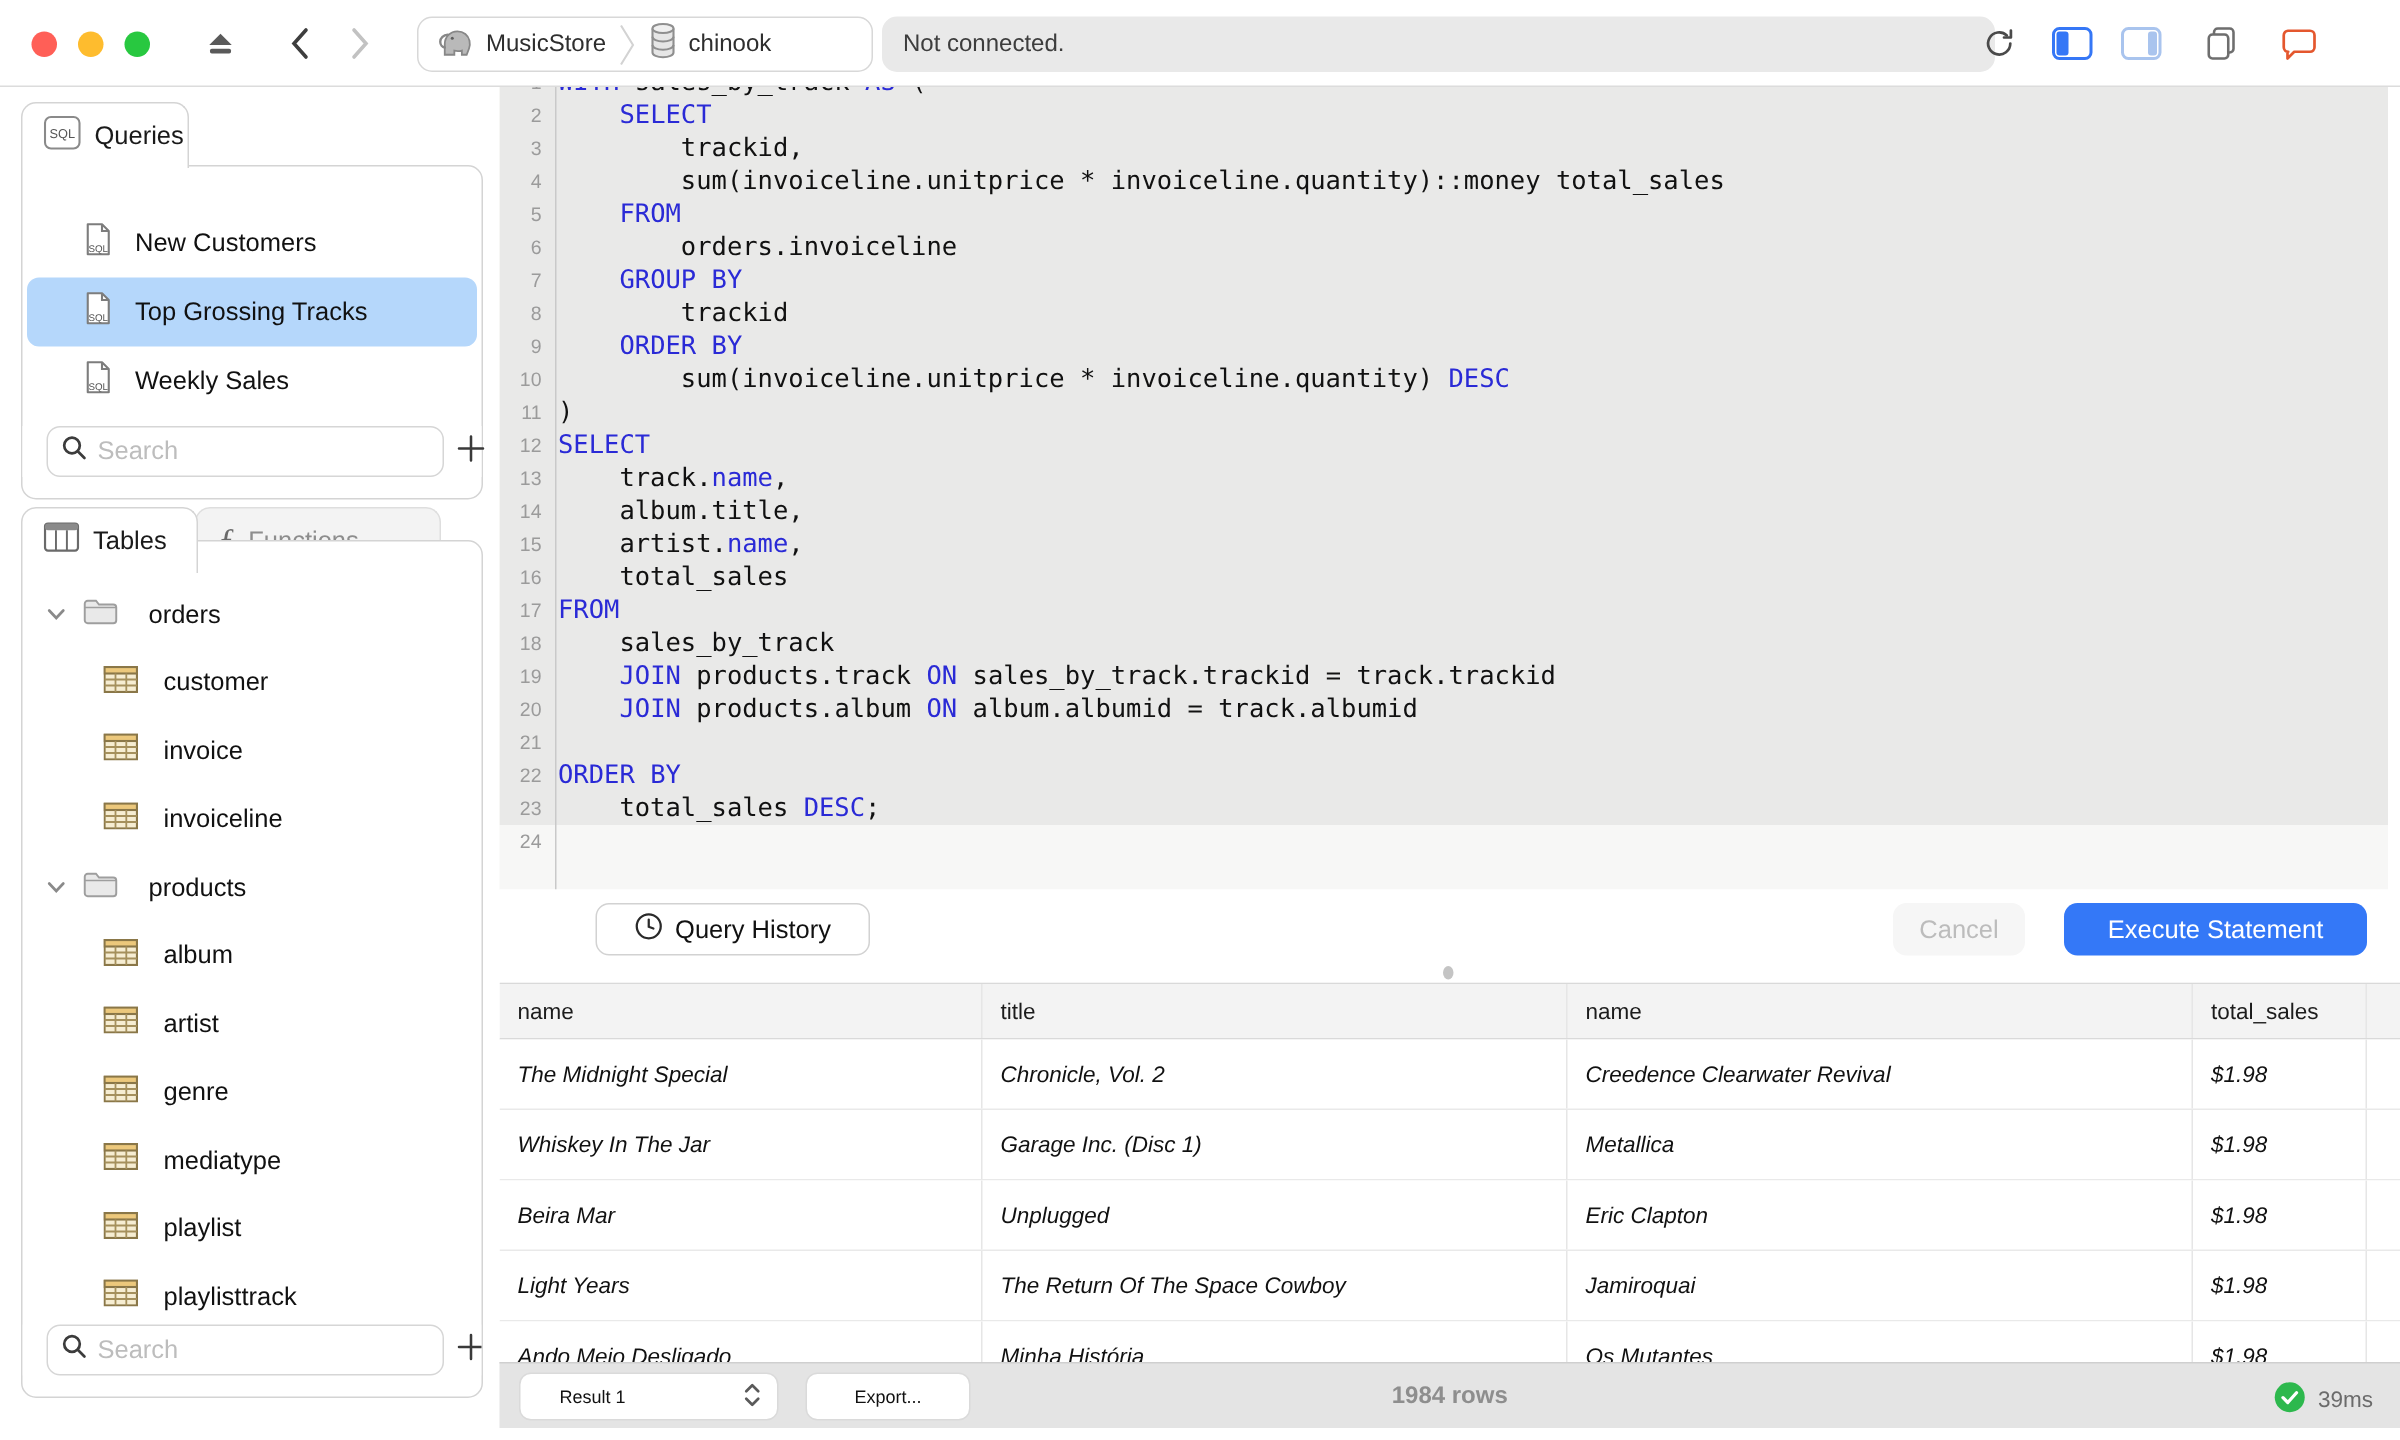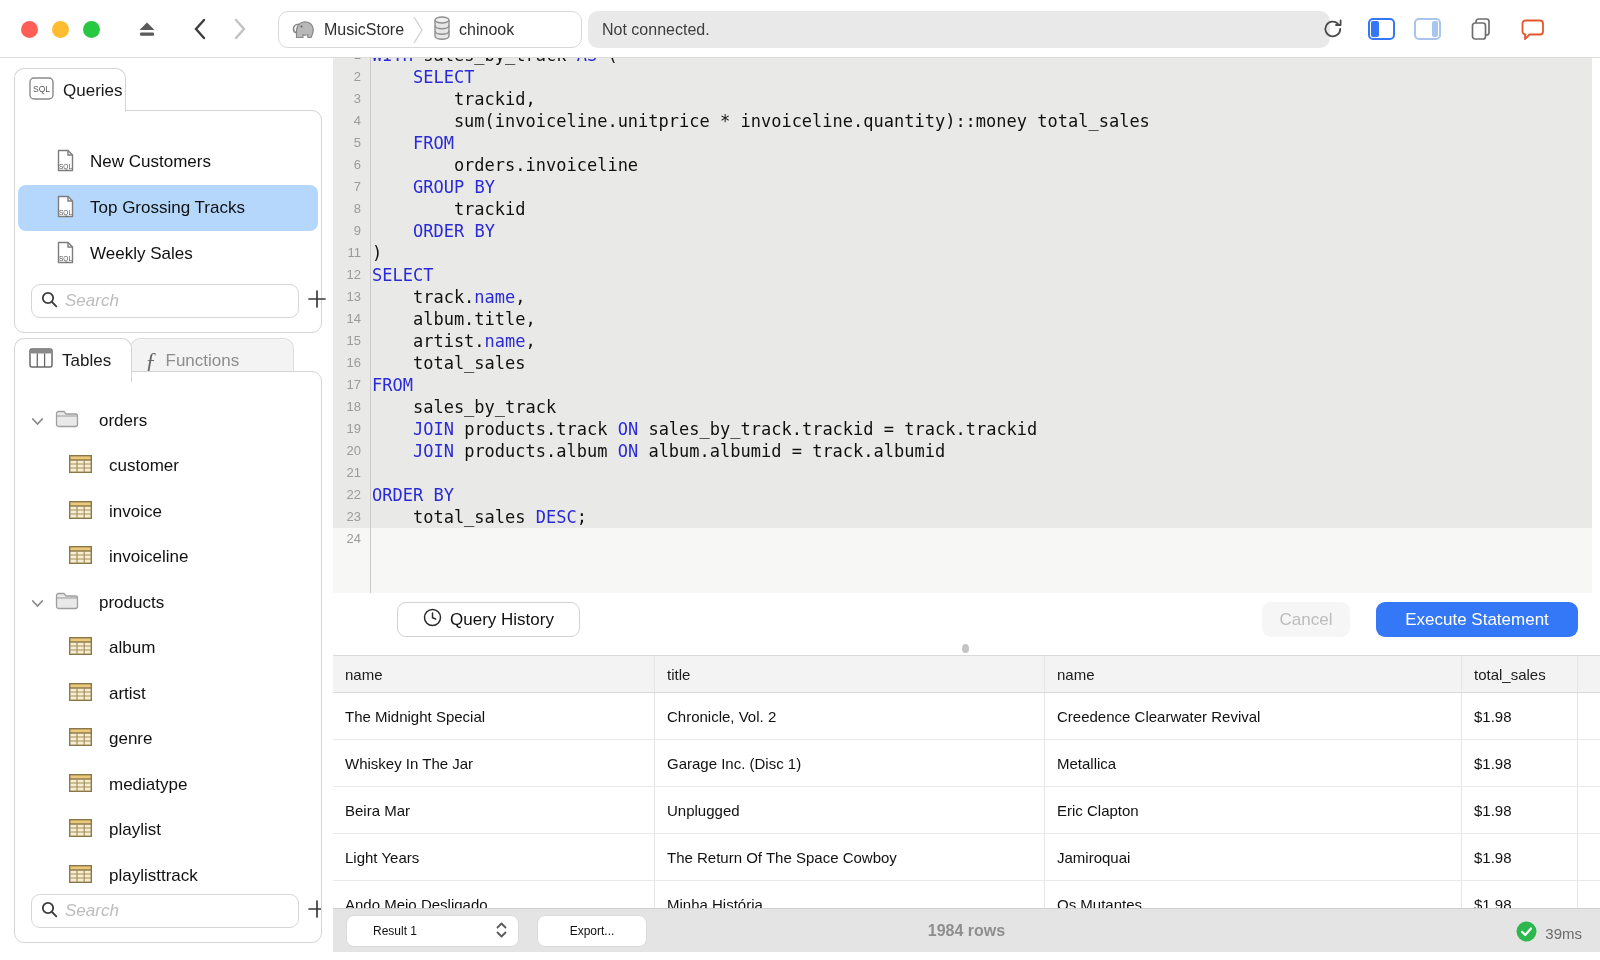--- a/index.html
+++ b/index.html
@@ -17,28 +17,28 @@
   .status-pill { position:absolute; left:588px; top:11px; width:742px; height:37px; background:#e9e9e9; border-radius:10px; display:flex; align-items:center; padding:0 14px; font-size:16px; color:#3d3d3d; }
   .panel-ico { width:27px; height:22px; border-radius:5px; position:relative; }
   .panel-ico.left { border:2px solid #3577f6; } .panel-ico.left::after{ content:""; position:absolute; left:1px; top:1px; bottom:1px; width:8px; background:#3577f6; border-radius:2px; }
   .panel-ico.right { border:2px solid #a9c4ee; } .panel-ico.right::after{ content:""; position:absolute; right:1px; top:1px; bottom:1px; width:6px; background:#a9c4ee; border-radius:2px; }
 
   
   .tab { position:absolute; height:44px; background:#fff; border:1px solid #d4d4d4; border-bottom:none; border-radius:10px 10px 0 0; display:flex; align-items:center; padding:0 14px; gap:9px; font-size:17px; z-index:3; }
   .tab.inactive { background:#f3f3f3; border-color:#dedede; color:#8d8d8d; z-index:1; }
   .card { position:absolute; left:14px; width:308px; background:#fff; border:1px solid #d4d4d4; border-radius:0 10px 10px 10px; z-index:2; }
   #card-queries { top:110px; height:223px; }
-  #card-tables  { top:371px; height:572px; overflow:hidden; }
+  #card-tables  { top:360px; height:572px; overflow:hidden; }
   .qlist { padding-top:28px; }
   .qrow { height:46px; display:flex; align-items:center; gap:15px; margin:0 3px; padding-left:38px; border-radius:8px; }
   .qrow.sel { background:#b5d7fb; }
   .qrow .lbl { font-size:17px; color:#111; }
   .searchrow { position:absolute; left:0; right:0; bottom:14px; height:34px; display:flex; align-items:center; padding:0 10px 0 16px; gap:8px; background:#fff; }
   .searchfield { flex:1; height:34px; border:1px solid #d6d6d6; border-radius:9px; display:flex; align-items:center; padding:0 9px; gap:7px; background:#fff; }
-  .searchfield input { border:none; outline:none; flex:1; font-size:17px; font-family:"Liberation Sans",sans-serif; color:#1d4ed8; background:transparent;font-style:italic; }
+  .searchfield input { border:none; outline:none; flex:1; font-size:17px; font-family:"Liberation Sans",sans-serif; color:#1d4ed8; background:transparent; }
   .searchfield input::placeholder { color:#bdbdbd; }
   .treelist { padding-top:26px; }
   .trow { height:45.5px; display:flex; align-items:center; }
   .trow .chev { width:14px; margin-left:16px; }
   .trow.folder .ficon { margin-left:10px; }
   .trow.folder .lbl { margin-left:19px; }
   .trow.child { padding-left:54px; }
   .trow.child .lbl { margin-left:17px; }
   .trow .lbl { font-size:17px; color:#111; }
 
@@ -58,21 +58,21 @@
   #btn-history { position:absolute; left:16px; top:9px; width:183px; height:35px; background:#fff; border:1px solid #d2d2d2; gap:8px; color:#111; }
   #btn-cancel { position:absolute; right:242px; top:9px; width:88px; height:35px; background:#f6f6f6; color:#bcbcbc; }
   #btn-execute { position:absolute; right:14px; top:9px; width:202px; height:35px; background:#3478f7; color:#fff; font-weight:400; }
   .splitter { position:absolute; left:333px; top:640px; width:1267px; height:15px; background:#fff; }
   .splitter .dot { position:absolute; left:629px; top:4px; width:7px; height:9px; border-radius:50%; background:#c4c4c4; }
 
   
   .results { position:absolute; left:333px; top:655px; width:1267px; height:253px; overflow:hidden; background:#fff; }
   .rheader { height:38px; display:flex; background:#f3f3f3; border-top:1px solid #d9d9d9; border-bottom:1px solid #d9d9d9; }
   .rheader .cell { font-size:15px; color:#1c1c1c; display:flex; align-items:center; }
-  .rrow { height:47px; display:flex; border-bottom:1px solid #e9e9e9; background:#fff; }
+  .rrow { height:47px; display:flex; border-bottom:1px solid #e9e9e9; background:#fff;font-style:italic; }
   .rrow .cell { font-size:15px; color:#111; display:flex; align-items:center; }
   .cell { padding-left:12px; border-right:1px solid #e6e6e6; overflow:hidden; white-space:nowrap; }
   .c0{width:322px;flex:none;} .c1{width:390px;flex:none;} .c2{width:417px;flex:none;} .c3{width:116px;flex:none;} .c4{flex:1;border-right:none;}
 
   
   .bottombar { position:absolute; left:333px; top:908px; width:1267px; height:44px; background:#e4e4e4; border-top:1px solid #cfcfcf; }
   .bbtn { position:absolute; top:6px; height:32px; background:#fff; border:1px solid #dadada; border-radius:8px; display:flex; align-items:center; font-size:12px; color:#111; }
   #result-select { left:13px; width:173px; padding:0 10px 0 26px; justify-content:space-between; }
   #btn-export { left:204px; width:110px; justify-content:center; }
   .rowcount { position:absolute; top:13px; left:0; right:0; text-align:center; font-size:16px; color:#8e8e8e;font-weight:bold; }
@@ -369,20 +369,24 @@
       </div>
       <div class="crow hl">
         <span class="lnum">8</span>
         <span class="ctext">        trackid</span>
       </div>
       <div class="crow hl">
         <span class="lnum">9</span>
         <span class="ctext">    <span class="kw">ORDER</span> <span class="kw">BY</span></span>
       </div>
       <div class="crow hl">
+        <span class="lnum">10</span>
+        <span class="ctext">        sum(invoiceline.unitprice * invoiceline.quantity) <span class="kw">DESC</span></span>
+      </div>
+      <div class="crow hl">
         <span class="lnum">11</span>
         <span class="ctext">)</span>
       </div>
       <div class="crow hl">
         <span class="lnum">12</span>
         <span class="ctext"><span class="kw">SELECT</span></span>
       </div>
       <div class="crow hl">
         <span class="lnum">13</span>
         <span class="ctext">    track.<span class="kw">name</span>,</span>

